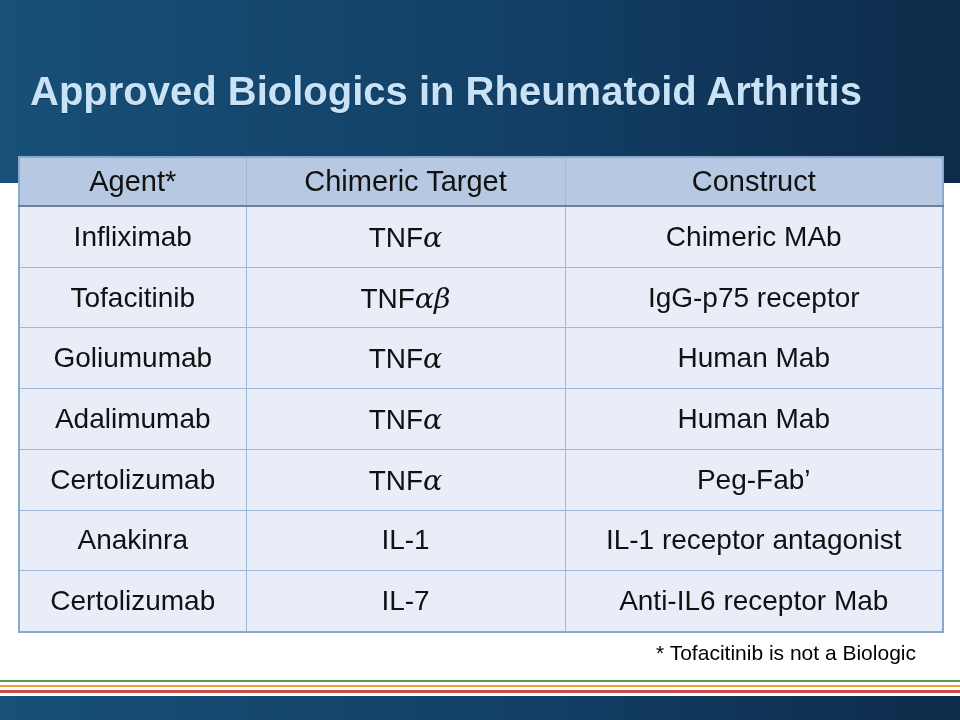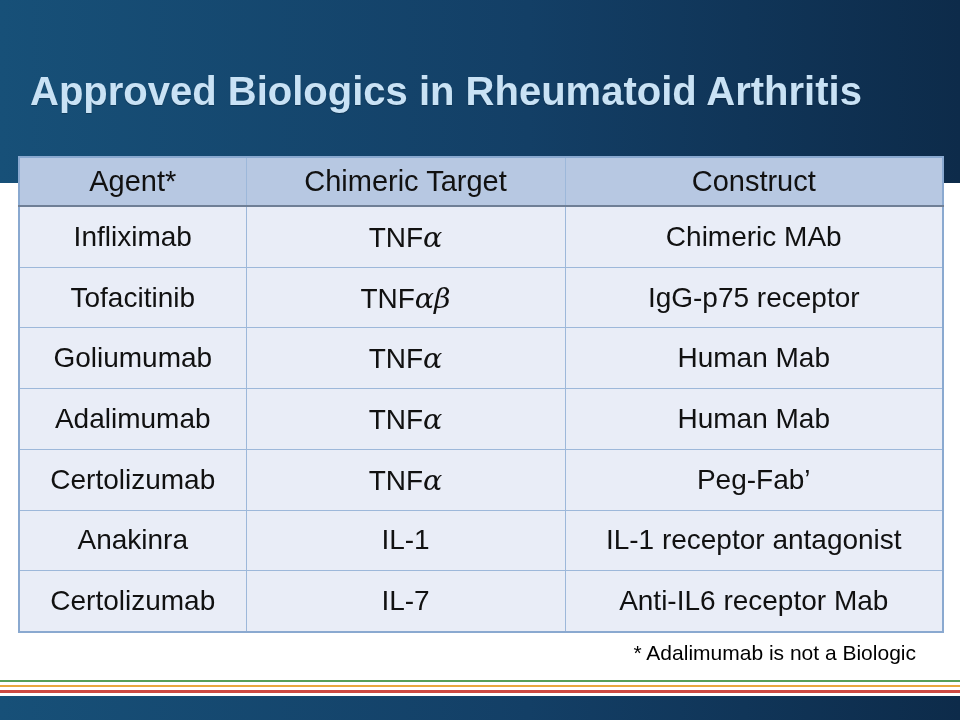--- a/index.html
+++ b/index.html
@@ -155,21 +155,21 @@
           <td>IL-1 receptor antagonist</td>
         </tr>
         <tr>
           <td>Certolizumab</td>
           <td>IL-7</td>
           <td>Anti-IL6 receptor Mab</td>
         </tr>
       </tbody>
   </table>
 
-  <div class="footnote">* Adalimumab is not a Biologic</div>
+  <div class="footnote">* Tofacitinib is not a Biologic</div>
 
   <div class="stripe stripe-green"></div>
   <div class="stripe stripe-amber"></div>
   <div class="stripe stripe-red"></div>
 
   <div class="bottom-band"></div>
 
 </div>
 
 </body></html>

